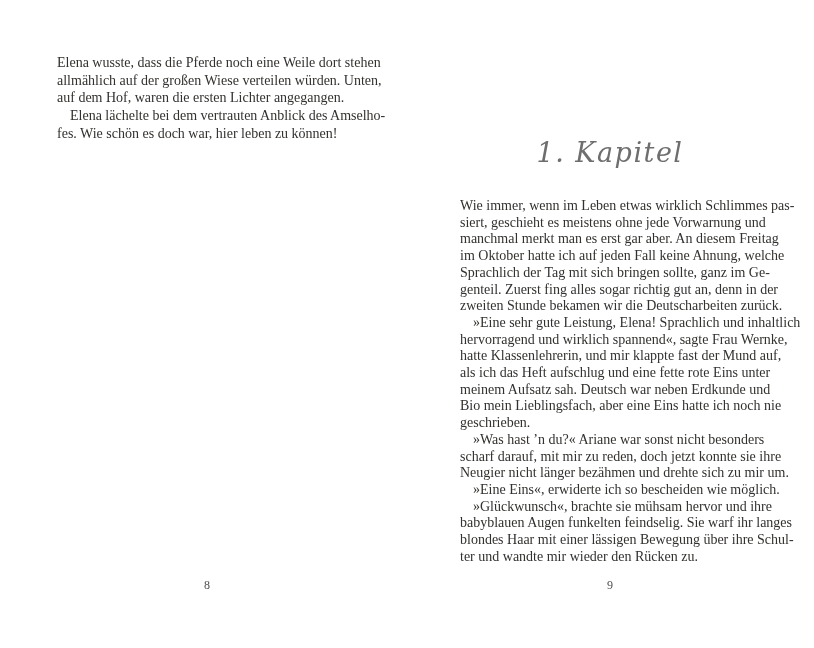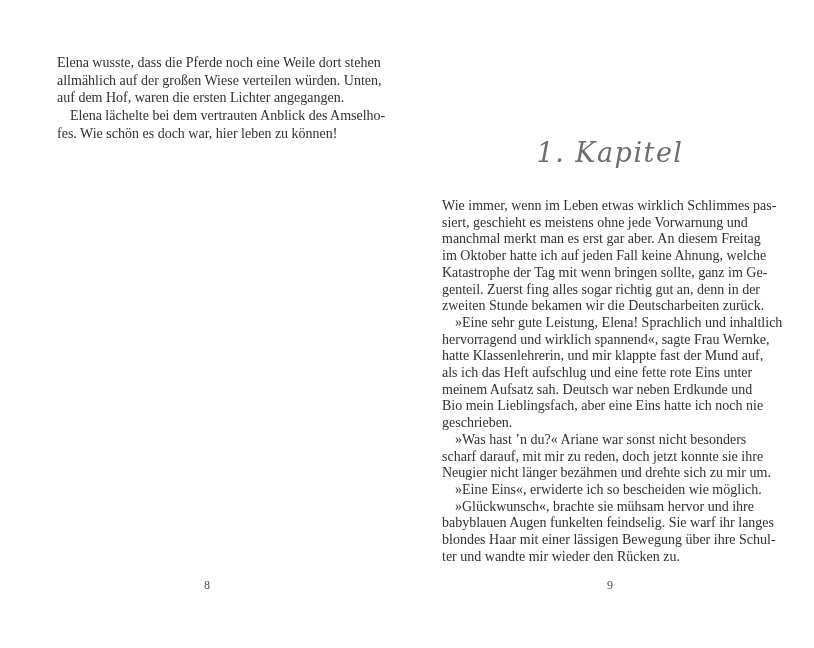--- a/index.html
+++ b/index.html
@@ -11,21 +11,21 @@
     overflow: hidden;
     font-family: "Liberation Serif", "DejaVu Serif", serif;
     color: #33312e;
   }
   .text-block {
     position: absolute;
     font-size: 14px;
     color: #33312e;
   }
   .text-block.left  { left: 57px;  top: 54px;  width: 300px; line-height: 17.7px; }
-  .text-block.right { left: 442px; top: 198px; width: 304px; line-height: 16.7px; }
+  .text-block.right { left: 460px; top: 198px; width: 304px; line-height: 16.7px; }
   .pline {
     white-space: nowrap;
     text-align: justify;
     text-align-last: justify;
   }
   .pline-last { text-align-last: left; }
   .pindent { text-indent: 13px; }
   .chapter-heading {
     position: absolute;
     left: 458px;
@@ -67,21 +67,21 @@
     <div class="page-number left">8</div>
   </div>
 
   <div class="page right-page">
     <div class="chapter-heading">1. Kapitel</div>
     <div class="text-block right">
         <div class="pline">Wie immer, wenn im Leben etwas wirklich Schlimmes pas-</div>
         <div class="pline">siert, geschieht es meistens ohne jede Vorwarnung und</div>
         <div class="pline">manchmal merkt man es erst gar aber. An diesem Freitag</div>
         <div class="pline">im Oktober hatte ich auf jeden Fall keine Ahnung, welche</div>
-        <div class="pline">Katastrophe der Tag mit wenn bringen sollte, ganz im Ge-</div>
+        <div class="pline">Sprachlich der Tag mit sich bringen sollte, ganz im Ge-</div>
         <div class="pline">genteil. Zuerst fing alles sogar richtig gut an, denn in der</div>
         <div class="pline pline-last">zweiten Stunde bekamen wir die Deutscharbeiten zurück.</div>
         <div class="pline pindent">»Eine sehr gute Leistung, Elena! Sprachlich und inhaltlich</div>
         <div class="pline">hervorragend und wirklich spannend«, sagte Frau Wernke,</div>
         <div class="pline">hatte Klassenlehrerin, und mir klappte fast der Mund auf,</div>
         <div class="pline">als ich das Heft aufschlug und eine fette rote Eins unter</div>
         <div class="pline">meinem Aufsatz sah. Deutsch war neben Erdkunde und</div>
         <div class="pline">Bio mein Lieblingsfach, aber eine Eins hatte ich noch nie</div>
         <div class="pline pline-last">geschrieben.</div>
         <div class="pline pindent">»Was hast ’n du?« Ariane war sonst nicht besonders</div>

